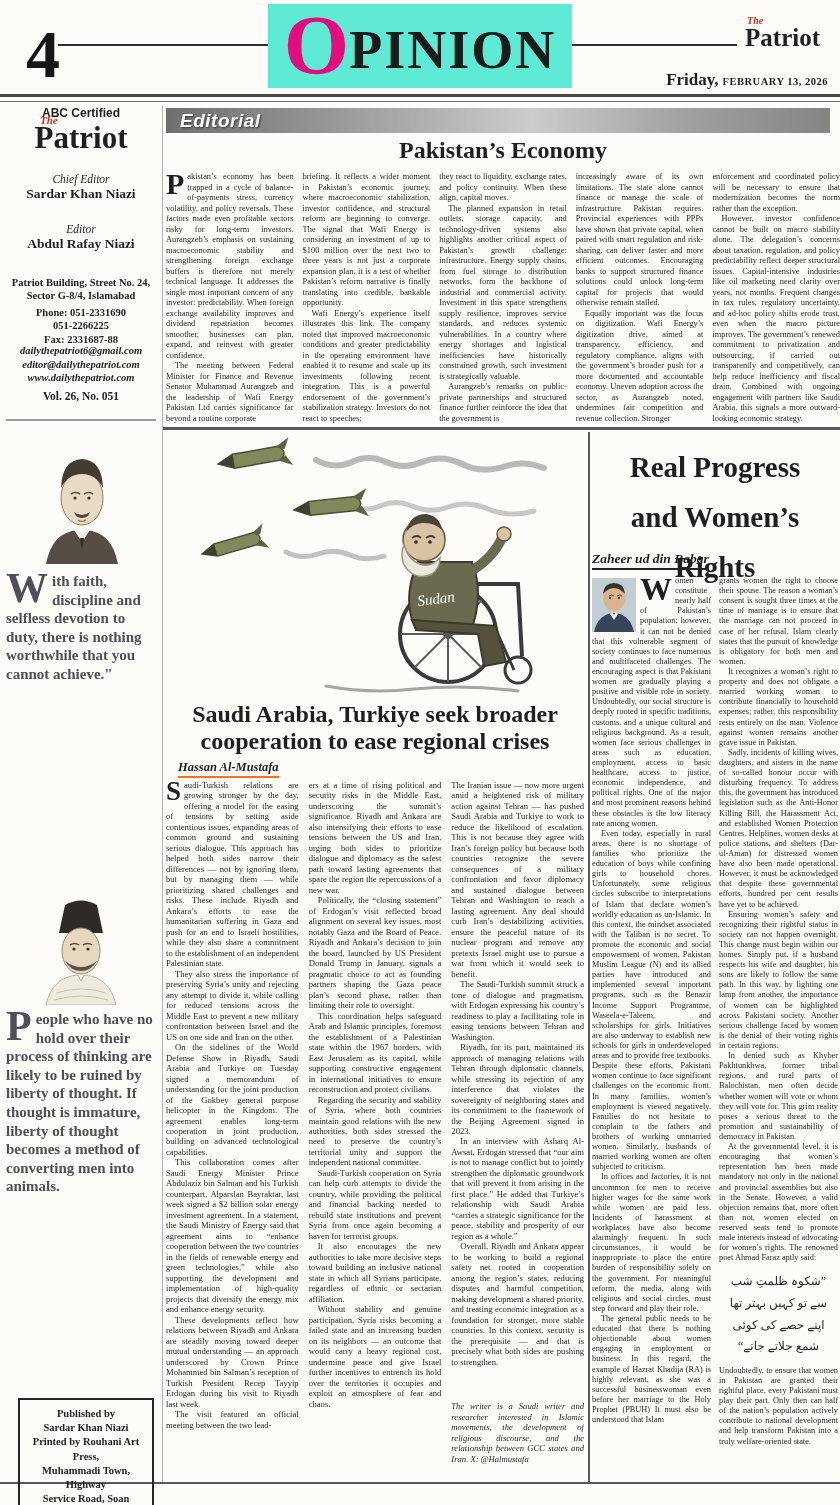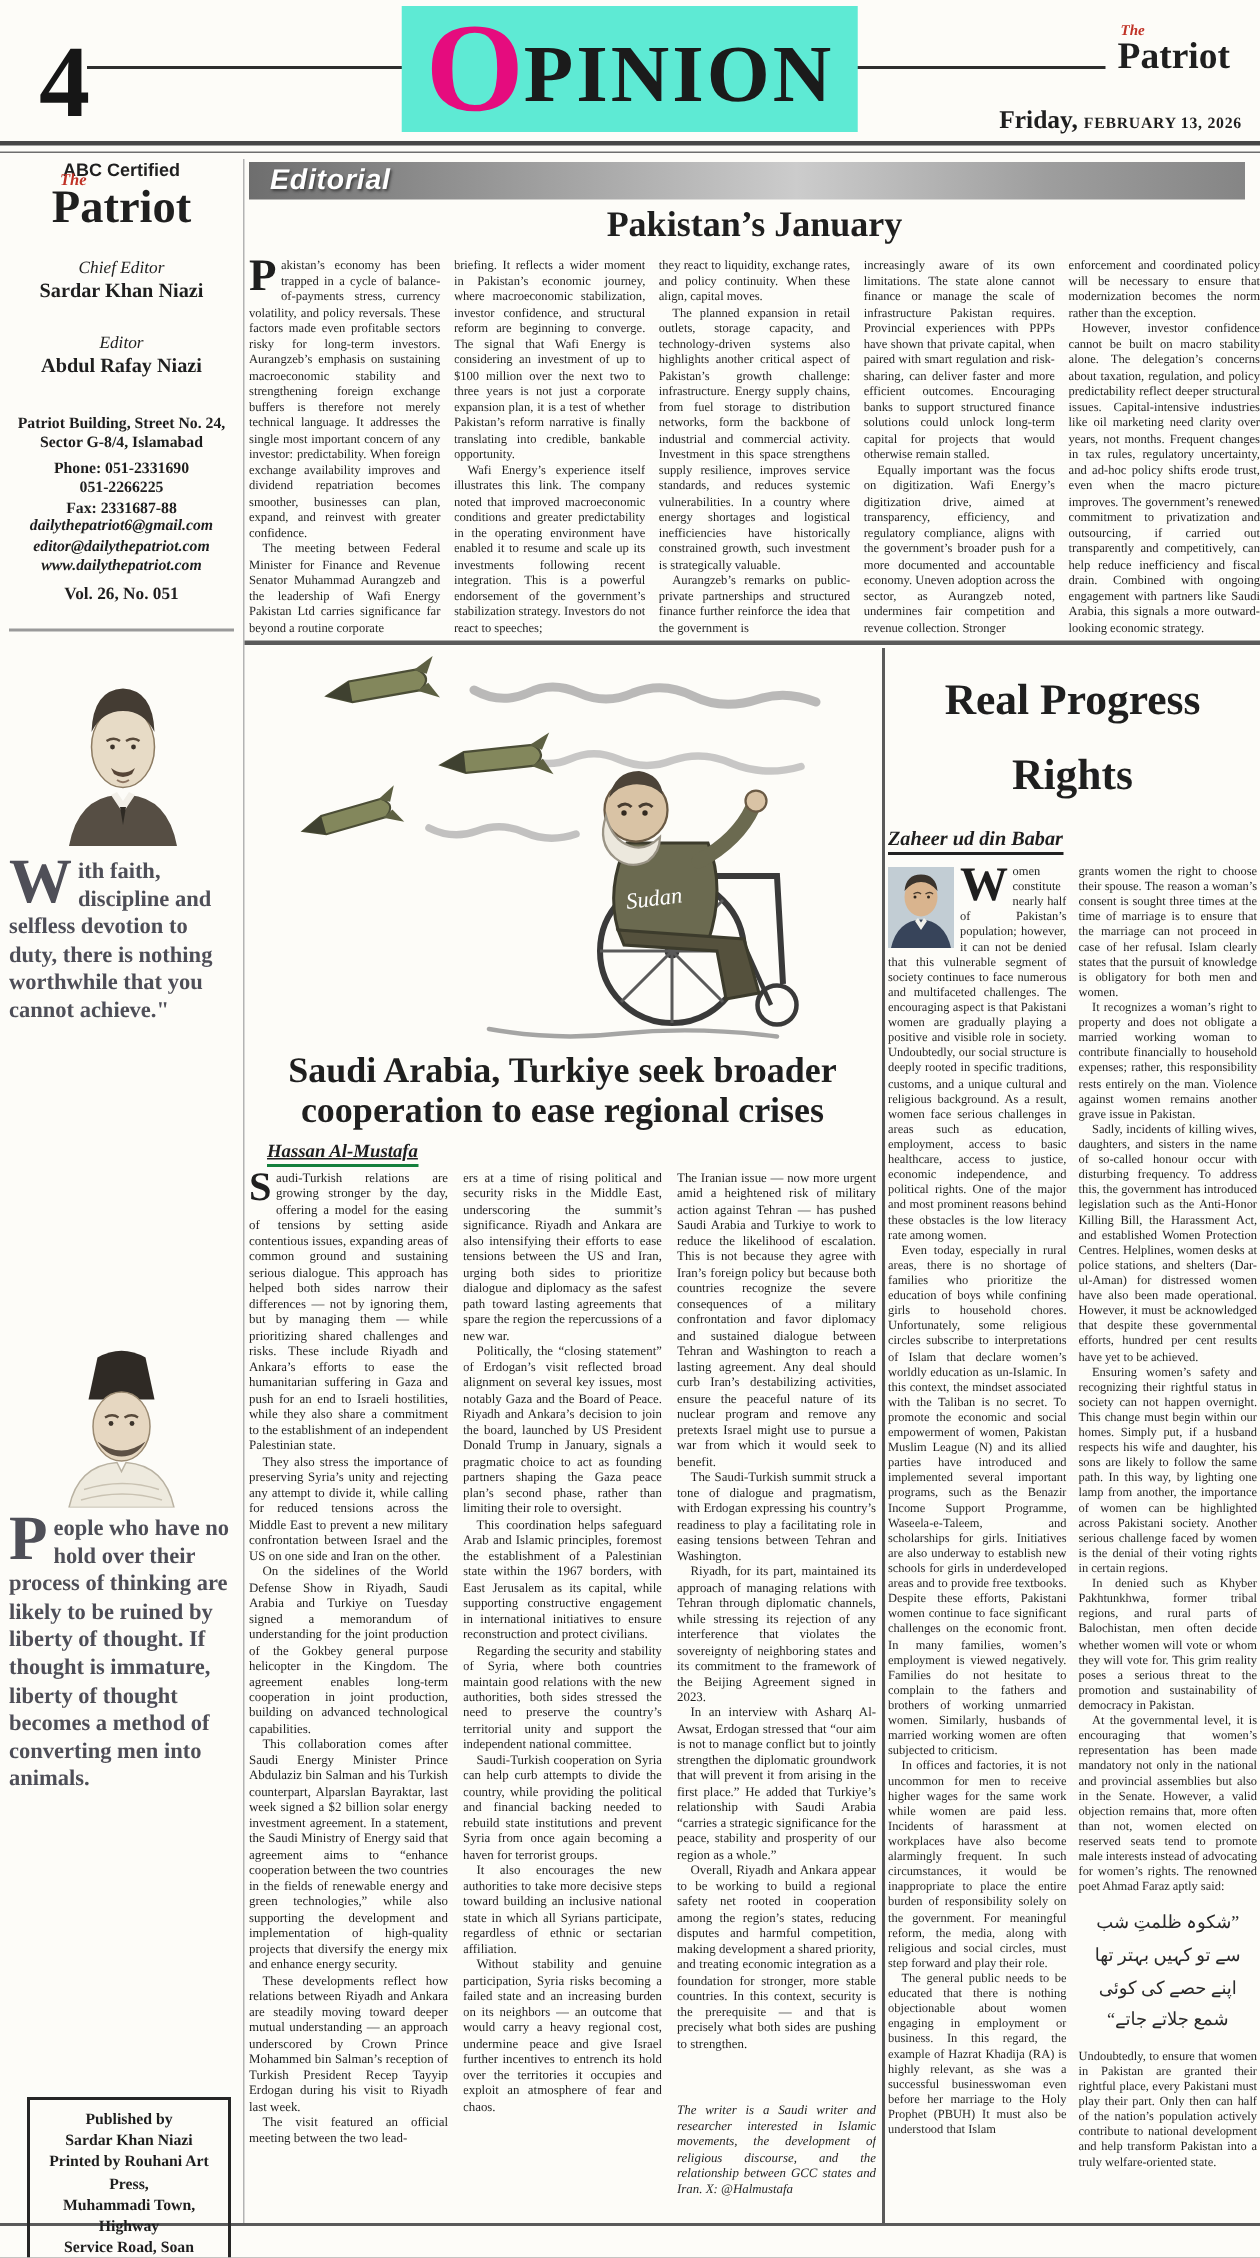--- a/index.html
+++ b/index.html
@@ -56,21 +56,21 @@
   .news{text-align:justify;}
   .news p{margin:0;text-indent:9px;}
   .news p:first-child{text-indent:0;}
   .ecol{flex:1;overflow:hidden;font-size:8.4px;line-height:1.25;}
   .dcP{float:left;font-size:30px;line-height:24px;font-weight:bold;padding-right:3px;}
   
   .cartoon{left:166px;top:434px;width:418px;height:264px;}
   
   .saudi-title{left:166px;top:701px;width:418px;text-align:center;font-weight:bold;font-size:24px;line-height:1.12;}
   .saudi-byline{left:178px;top:760px;font-style:italic;font-weight:bold;font-size:12.5px;
-    border-bottom:2px solid #15803d;padding-bottom:1px;text-decoration:underline;}
+    border-bottom:2px solid #f97316;padding-bottom:1px;}
   .saudi-cols{left:166px;top:780px;width:418px;height:684px;display:flex;gap:10px;}
   .scol{flex:1;overflow:hidden;font-size:8.6px;line-height:1.22;position:relative;}
   .dcS{float:left;font-size:27px;line-height:22px;font-weight:bold;padding-right:3px;}
   .bio{position:absolute;bottom:0;left:0;right:0;background:#fdfcf8;font-style:italic;padding-top:4px;}
   
   .women-title{left:592px;top:434px;width:246px;text-align:center;font-weight:bold;font-size:29px;line-height:1.18;}
   .women-title p{margin:16px;text-indent:0;}
   .women-byline{left:592px;top:551px;font-style:italic;font-weight:bold;font-size:13.5px;
     border-bottom:2px solid #222;padding-bottom:1px;}
   .women-cols{left:592px;top:576px;width:246px;height:898px;display:flex;gap:8px;}
@@ -162,21 +162,21 @@
       <p>Published by</p>
       <p>Sardar Khan Niazi</p>
       <p>Printed by Rouhani Art Press,</p>
       <p>Muhammadi Town, Highway</p>
       <p>Service Road, Soan Islamabad.</p>
     </div>
 
   <div class="abs banner">
     <span>Editorial</span>
   </div>
-  <div class="abs ed-title">Pakistan’s January</div>
+  <div class="abs ed-title">Pakistan’s Economy</div>
   <div class="abs ed-cols">
     <div class="ecol news">
       <span class="dcP">P</span>
       <div>
           <p>akistan’s economy has been trapped in a cycle of balance-of-payments stress, currency volatility, and policy reversals. These factors made even profitable sectors risky for long-term investors. Aurangzeb’s emphasis on sustaining macroeconomic stability and strengthening foreign exchange buffers is therefore not merely technical language. It addresses the single most important concern of any investor: predictability. When foreign exchange availability improves and dividend repatriation becomes smoother, businesses can plan, expand, and reinvest with greater confidence.</p>
           <p>The meeting between Federal Minister for Finance and Revenue Senator Muhammad Aurangzeb and the leadership of Wafi Energy Pakistan Ltd carries significance far beyond a routine corporate</p>
         </div>
     </div>
     <div class="ecol news">
         <p>briefing. It reflects a wider moment in Pakistan’s economic journey, where macroeconomic stabilization, investor confidence, and structural reform are beginning to converge. The signal that Wafi Energy is considering an investment of up to $100 million over the next two to three years is not just a corporate expansion plan, it is a test of whether Pakistan’s reform narrative is finally translating into credible, bankable opportunity.</p>
@@ -269,20 +269,21 @@
           <p>Riyadh, for its part, maintained its approach of managing relations with Tehran through diplomatic channels, while stressing its rejection of any interference that violates the sovereignty of neighboring states and its commitment to the framework of the Beijing Agreement signed in 2023.</p>
           <p>In an interview with Asharq Al-Awsat, Erdogan stressed that “our aim is not to manage conflict but to jointly strengthen the diplomatic groundwork that will prevent it from arising in the first place.” He added that Turkiye’s relationship with Saudi Arabia “carries a strategic significance for the peace, stability and prosperity of our region as a whole.”</p>
           <p>Overall, Riyadh and Ankara appear to be working to build a regional safety net rooted in cooperation among the region’s states, reducing disputes and harmful competition, making development a shared priority, and treating economic integration as a foundation for stronger, more stable countries. In this context, security is the prerequisite — and that is precisely what both sides are pushing to strengthen.</p>
         </div>
       <div class="bio news">The writer is a Saudi writer and researcher interested in Islamic movements, the development of religious discourse, and the relationship between GCC states and Iran. X: @Halmustafa</div>
     </div>
   </div>
 
   <div class="abs women-title">
       <p>Real Progress</p>
+      <p>and Women’s</p>
       <p>Rights</p>
     </div>
   <div class="abs women-byline">Zaheer ud din Babar</div>
   <div class="abs women-cols">
     <div class="wcol news">
       <svg class="authorphoto" viewBox="0 0 44 54">
         <rect width="44" height="54" fill="#c2cdd4"></rect>
         <ellipse cx="22" cy="20" rx="11" ry="13" fill="#d9b48e"></ellipse>
         <path d="M11,16 Q12,5 22,5 Q32,5 33,16 Q28,10 22,10 Q16,10 11,16 Z" fill="#3a332c"></path>
         <path d="M17,18 q3,-2 5,0 M25,18 q3,-2 5,0" stroke="#4a3c2e" stroke-width="1" fill="none"></path>

